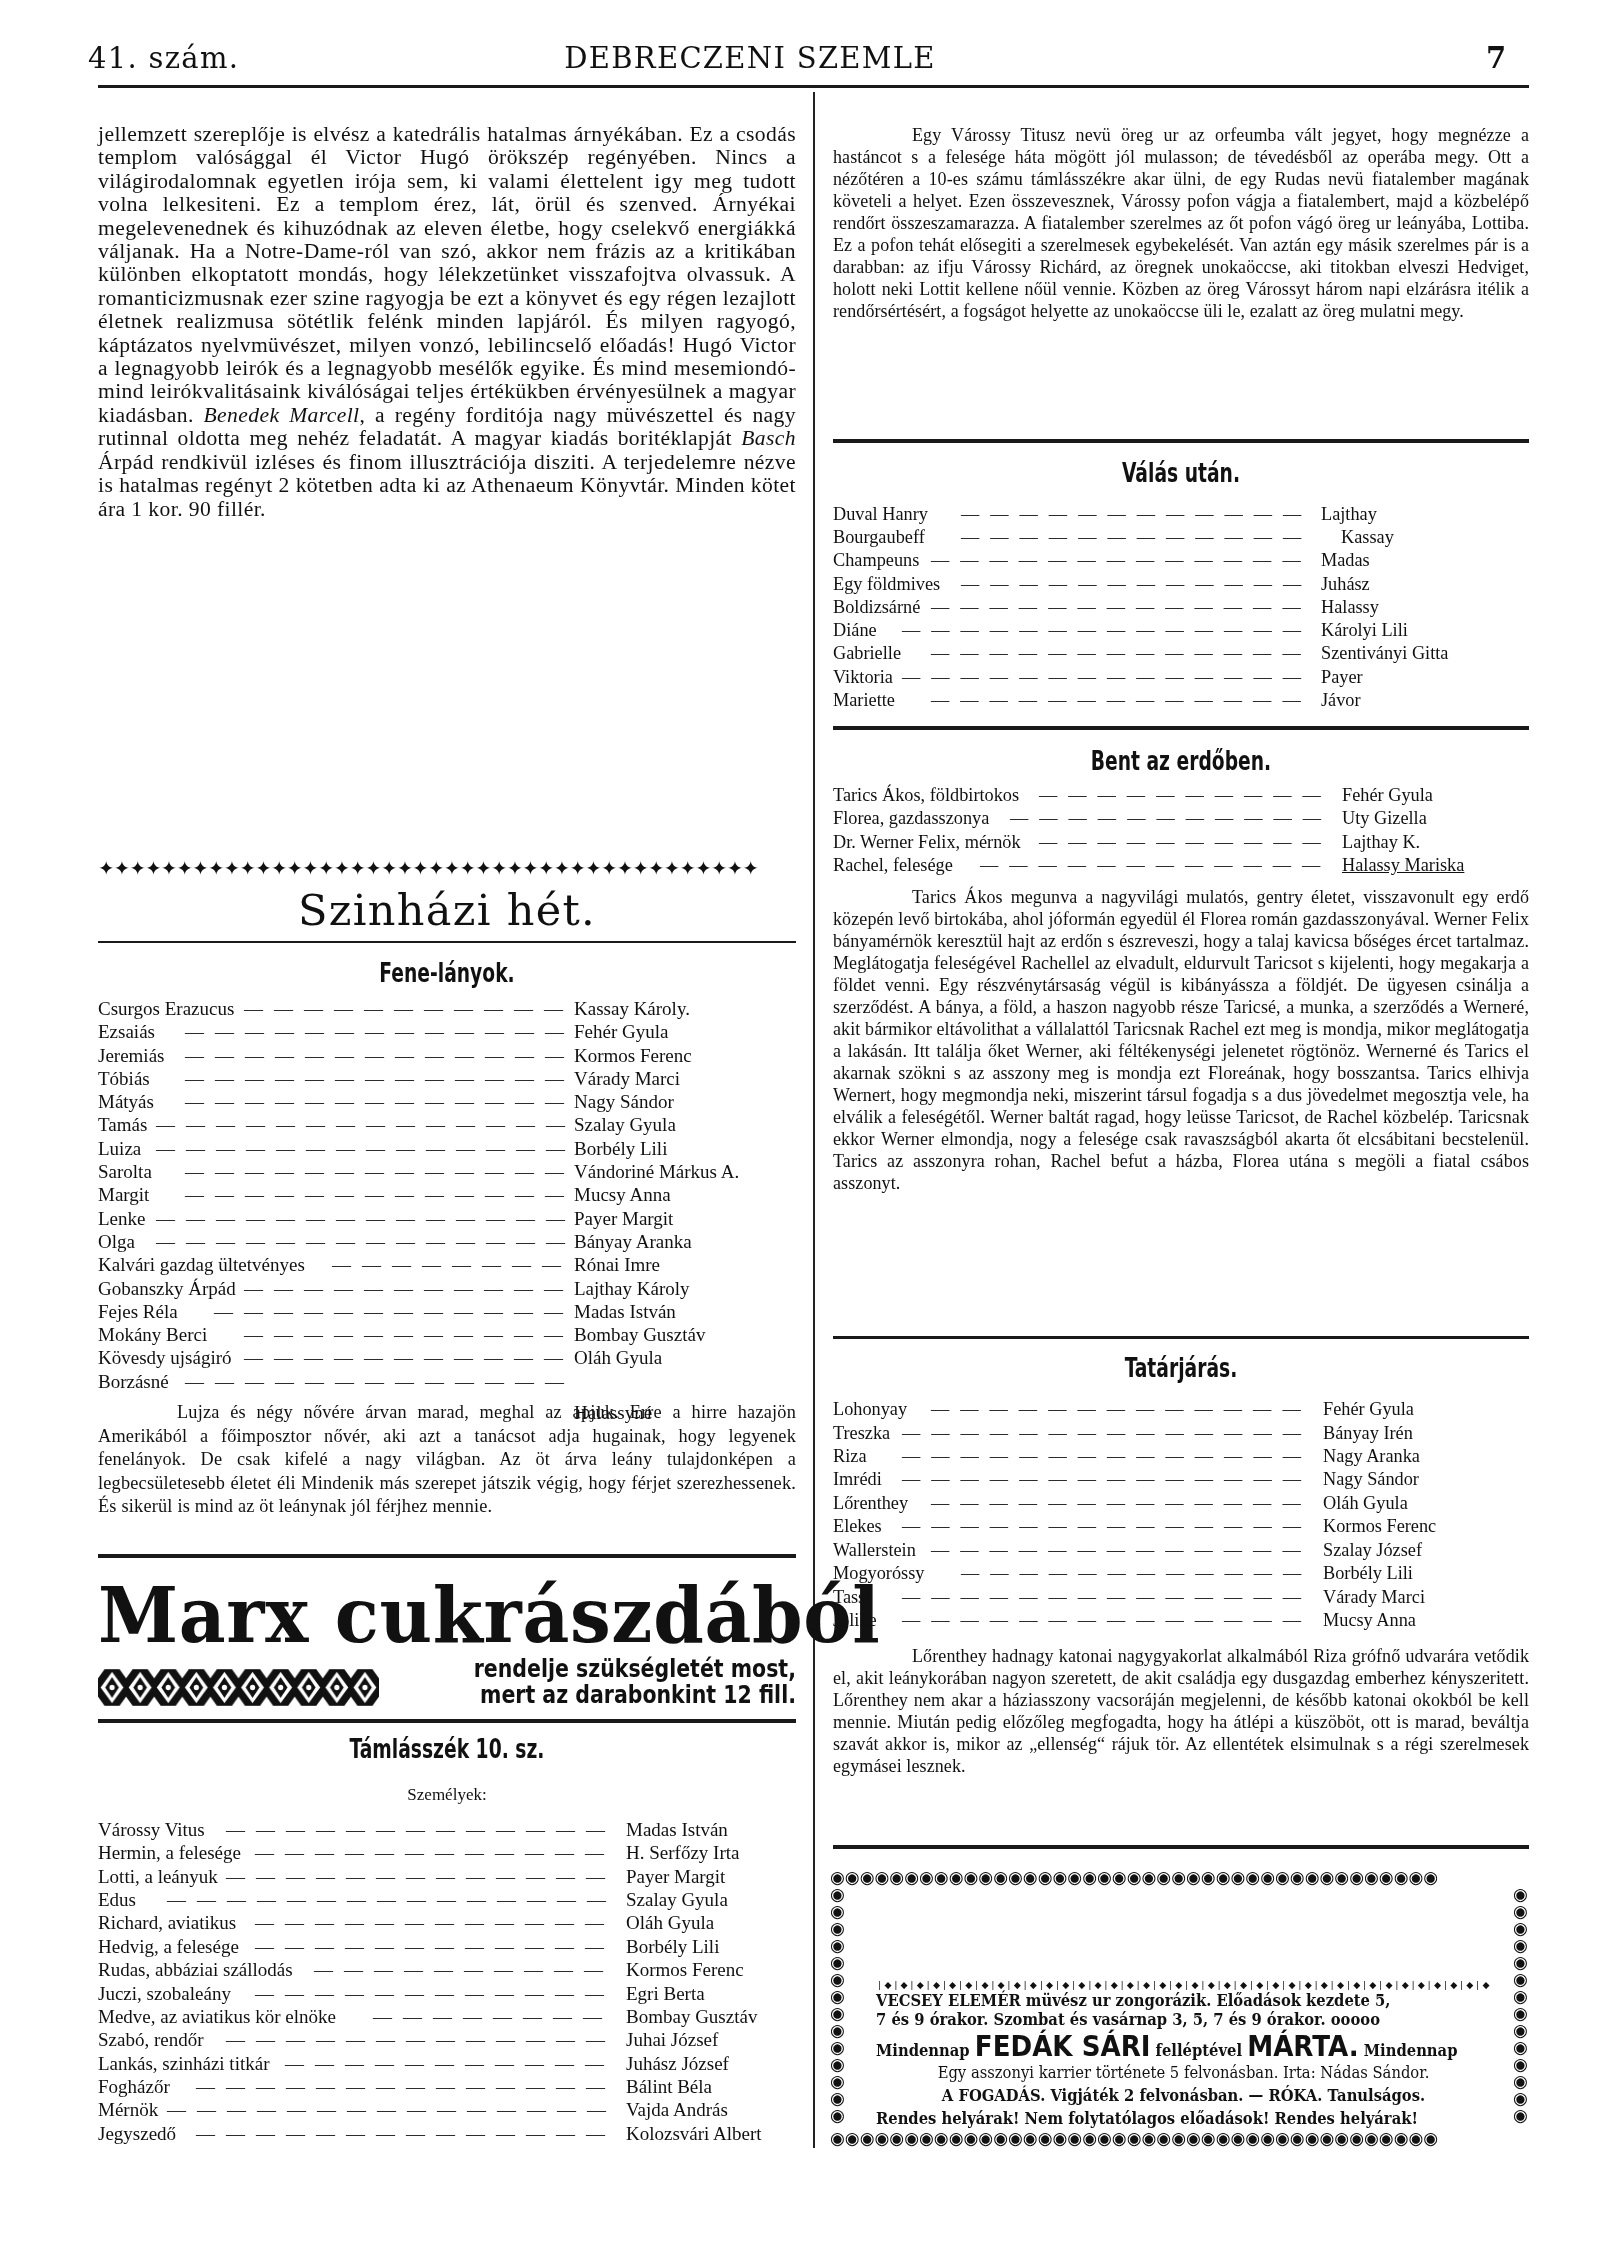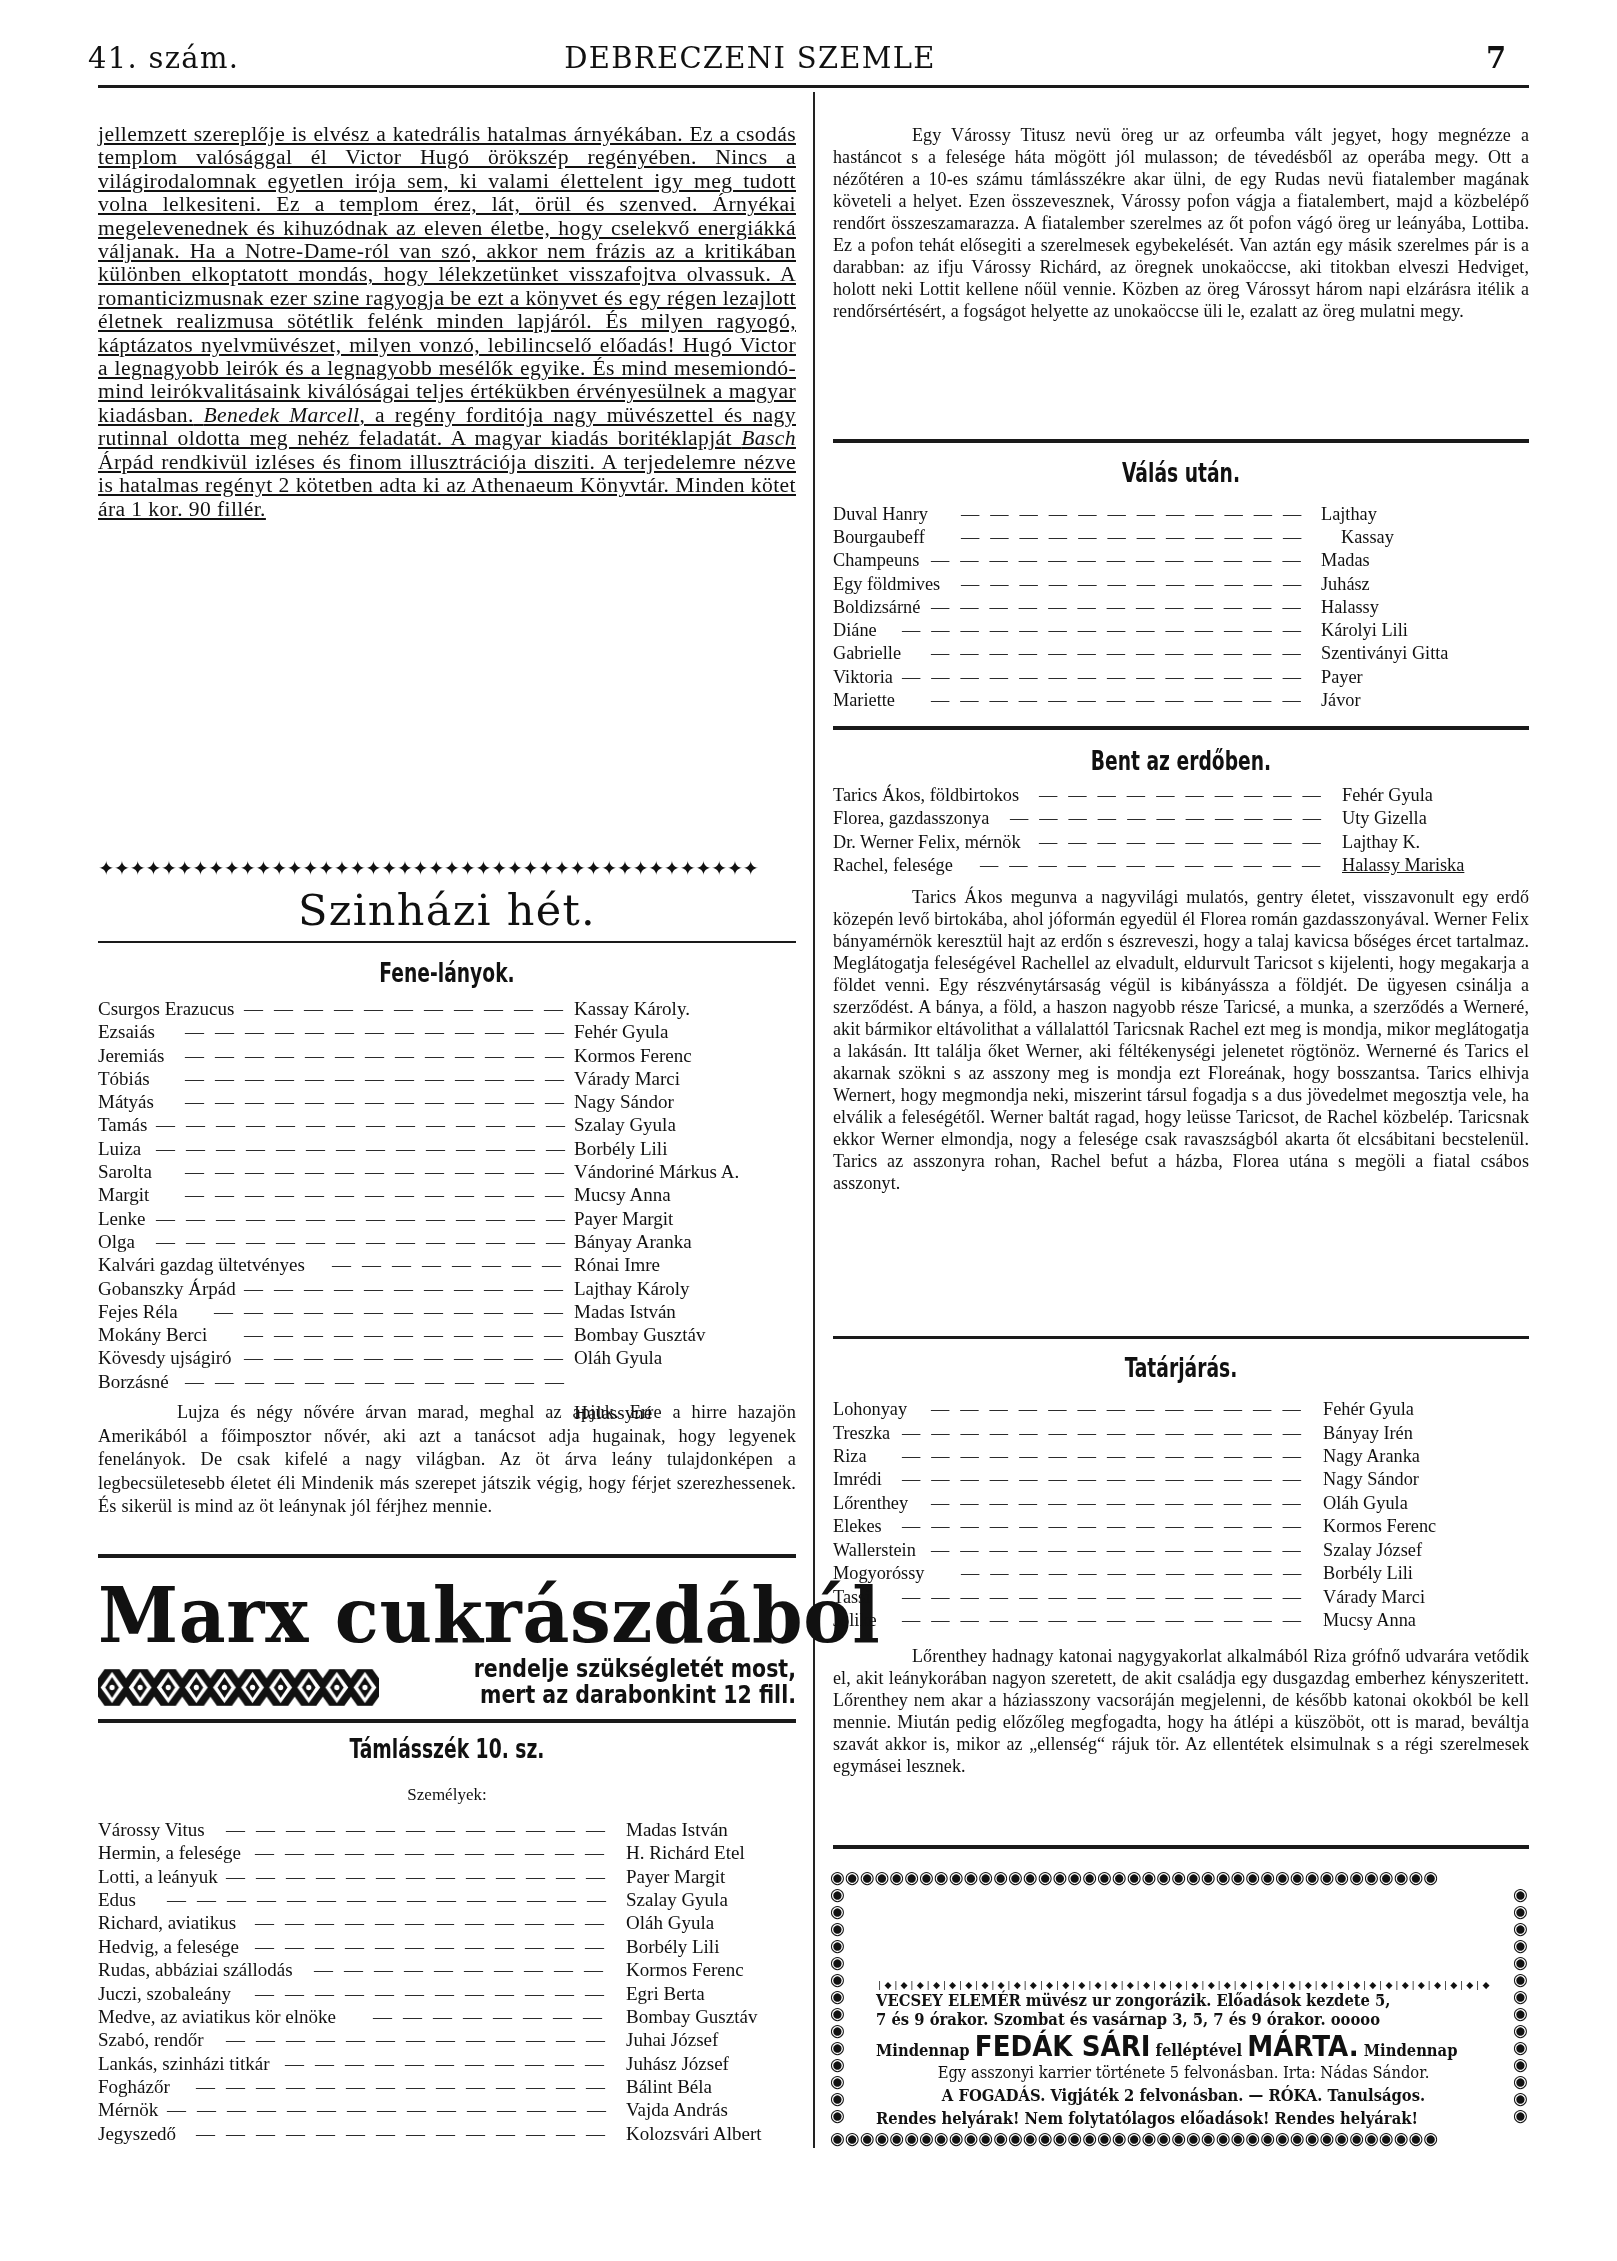--- a/index.html
+++ b/index.html
@@ -35,21 +35,21 @@
 </style>
 </head>
 <body>
 
 <div class="abs hdr" style="left:88px;">41. szám.</div>
 <div class="abs hdr" style="left:0; width:1618px; text-align:center; margin-left:-59px;">DEBRECZENI SZEMLE</div>
 <div class="abs hdr" style="left:1486px; font-weight:bold;">7</div>
 <div class="rule" style="left:98px; top:85px; width:1431px; height:2.6px;"></div>
 <div class="col-divider"></div>
 
-<div class="para lp" style="top:123px;text-decoration:underline;">
+<div class="para lp" style="top:123px;">
   <p><span>jellemzett szereplője is elvész a katedrális hatalmas árnyékában. Ez a csodás templom valósággal él Victor Hugó örökszép regényében. Nincs a világirodalomnak egyetlen irója sem, ki valami élettelent igy meg tudott volna lelkesiteni. Ez a templom érez, lát, örül és szenved. Árnyékai megelevenednek és kihuzódnak az eleven életbe, hogy cselekvő energiákká váljanak. Ha a Notre-Dame-ról van szó, akkor nem frázis az a kritikában különben elkoptatott mondás, hogy lélekzetünket visszafojtva olvassuk. A romanticizmusnak ezer szine ragyogja be ezt a könyvet és egy régen lezajlott életnek realizmusa sötétlik felénk minden lapjáról. És milyen ragyogó, káptázatos nyelvmüvészet, milyen vonzó, lebilincselő előadás! Hugó Victor a legnagyobb leirók és a legnagyobb mesélők egyike. És mind mesemiondó- mind leirókvalitásaink kiválóságai teljes értékükben érvényesülnek a magyar kiadásban.</span>
   <span class="it">Benedek Marcell</span><span>, a regény forditója nagy müvészettel és nagy rutinnal oldotta meg nehéz feladatát. A magyar kiadás boritéklapját </span><span class="it">Basch</span><span> Árpád rendkivül izléses és finom illusztrációja disziti. A terjedelemre nézve is hatalmas regényt 2 kötetben adta ki az Athenaeum Könyvtár. Minden kötet ára 1 kor. 90 fillér.</span></p>
 </div>
 
 <div class="orn-diamond">✦✦✦✦✦✦✦✦✦✦✦✦✦✦✦✦✦✦✦✦✦✦✦✦✦✦✦✦✦✦✦✦✦✦✦✦✦✦✦✦✦✦</div>
 
 <div class="abs" style="left:98px; top:887px; width:698px; text-align:center; font-size:43px; line-height:46px; font-family:'DejaVu Serif', serif; letter-spacing:1.3px;">Szinházi hét.</div>
 <div class="rule" style="left:98px; top:941px; width:698px; height:2px;"></div>
 
 <div class="title-bold" style="left:98px; top:958px; width:698px; font-size:26px; line-height:30px;">Fene-lányok.</div>
@@ -173,21 +173,21 @@
 <div class="title-bold" style="left:98px; top:1734px; width:698px; font-size:26px; line-height:30px;">Támlásszék 10. sz.</div>
 <div class="abs" style="left:98px; top:1785px; width:698px; text-align:center; font-size:17px;">Személyek:</div>
 <div class="cast" id="cast-taml" style="left:98px; top:1819px; width:698px; font-size:19px;">
     <div class="cast-row" style="top: 0px;">
       <span class="role">Várossy Vitus</span>
       <span class="actor" style="left: 528px;">Madas István</span>
       <span class="dashes" style="left: 128px; letter-spacing: 11px;">—————————————</span>
     </div>
     <div class="cast-row" style="top: 23.4px;">
       <span class="role">Hermin, a felesége</span>
-      <span class="actor" style="left: 528px;">H. Richárd Etel</span>
+      <span class="actor" style="left: 528px;">H. Serfőzy Irta</span>
       <span class="dashes" style="left: 157px; letter-spacing: 11px;">————————————</span>
     </div>
     <div class="cast-row" style="top: 47px;">
       <span class="role">Lotti, a leányuk</span>
       <span class="actor" style="left: 528px;">Payer Margit</span>
       <span class="dashes" style="left: 128px; letter-spacing: 11px;">—————————————</span>
     </div>
     <div class="cast-row" style="top: 70px;">
       <span class="role">Edus</span>
       <span class="actor" style="left: 528px;">Szalay Gyula</span>

